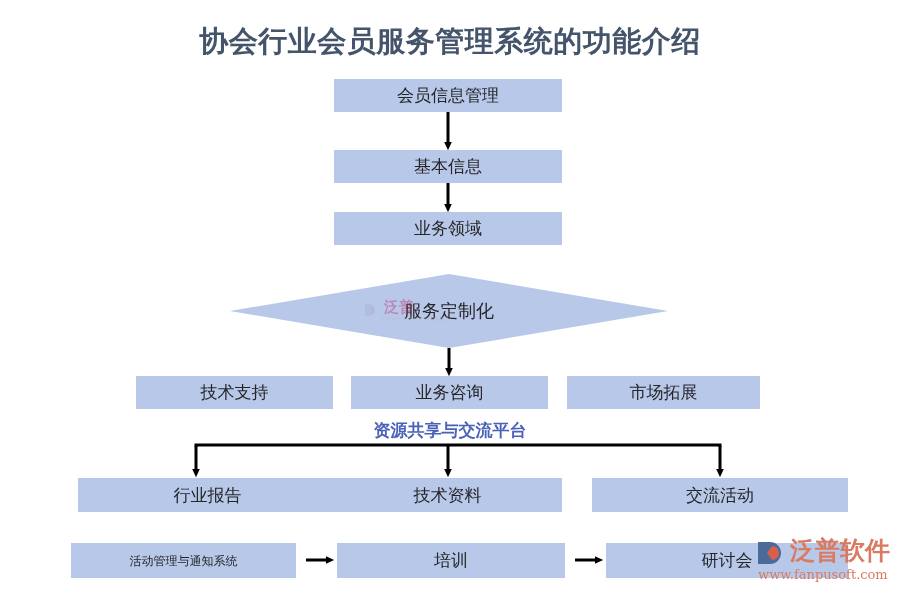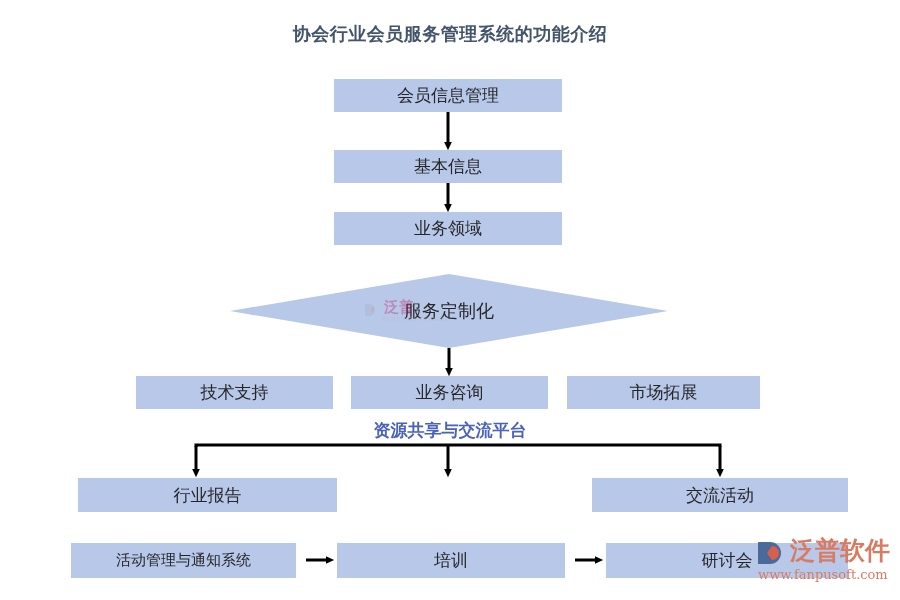--- a/index.html
+++ b/index.html
@@ -19,39 +19,39 @@
     height: 600px;
     background: #ffffff;
   }
   .title {
     position: absolute;
     left: 0;
     top: 22px;
     width: 900px;
     text-align: center;
     font-family: "DejaVu Serif", "Liberation Serif", serif;
-    font-size: 18px;
+    font-size: 29px;
     font-weight: 700;
     color: #44546a;
     letter-spacing: 0.5px;
     white-space: nowrap;
   }
   .node {
     position: absolute;
     background: #b8c8e8;
     color: #26262a;
     font-family: "DejaVu Serif", "Liberation Serif", serif;
     font-size: 17px;
     display: flex;
     align-items: center;
     justify-content: center;
     white-space: nowrap;
     line-height: 1;
   }
-  .node.small { font-size: 15px; text-align: center; }
+  .node.small { font-size: 12px; text-align: center; }
   .diamond {
     position: absolute;
     left: 230px;
     top: 274px;
     width: 438px;
     height: 74px;
   }
   .diamond svg { display: block; }
   .diamond .dlabel {
     position: absolute;
@@ -214,20 +214,23 @@
   </div>
   <div class="node" style="left:567px; top:376px; width:193px; height:33px;">
     <span>市场拓展</span>
   </div>
 
   <div class="platform-label">资源共享与交流平台</div>
 
   <div class="node" style="left:78px; top:478px; width:259px; height:34px;">
     <span>行业报告</span>
   </div>
+  <div class="node" style="left:333px; top:478px; width:229px; height:34px;">
+    <span>技术资料</span>
+  </div>
   <div class="node" style="left:592px; top:478px; width:256px; height:34px;">
     <span>交流活动</span>
   </div>
 
   <div class="node small" style="left:71px; top:543px; width:225px; height:35px;">
     <span>活动管理与通知系统</span>
   </div>
   <div class="node" style="left:337px; top:543px; width:228px; height:35px;">
     <span>培训</span>
   </div>

